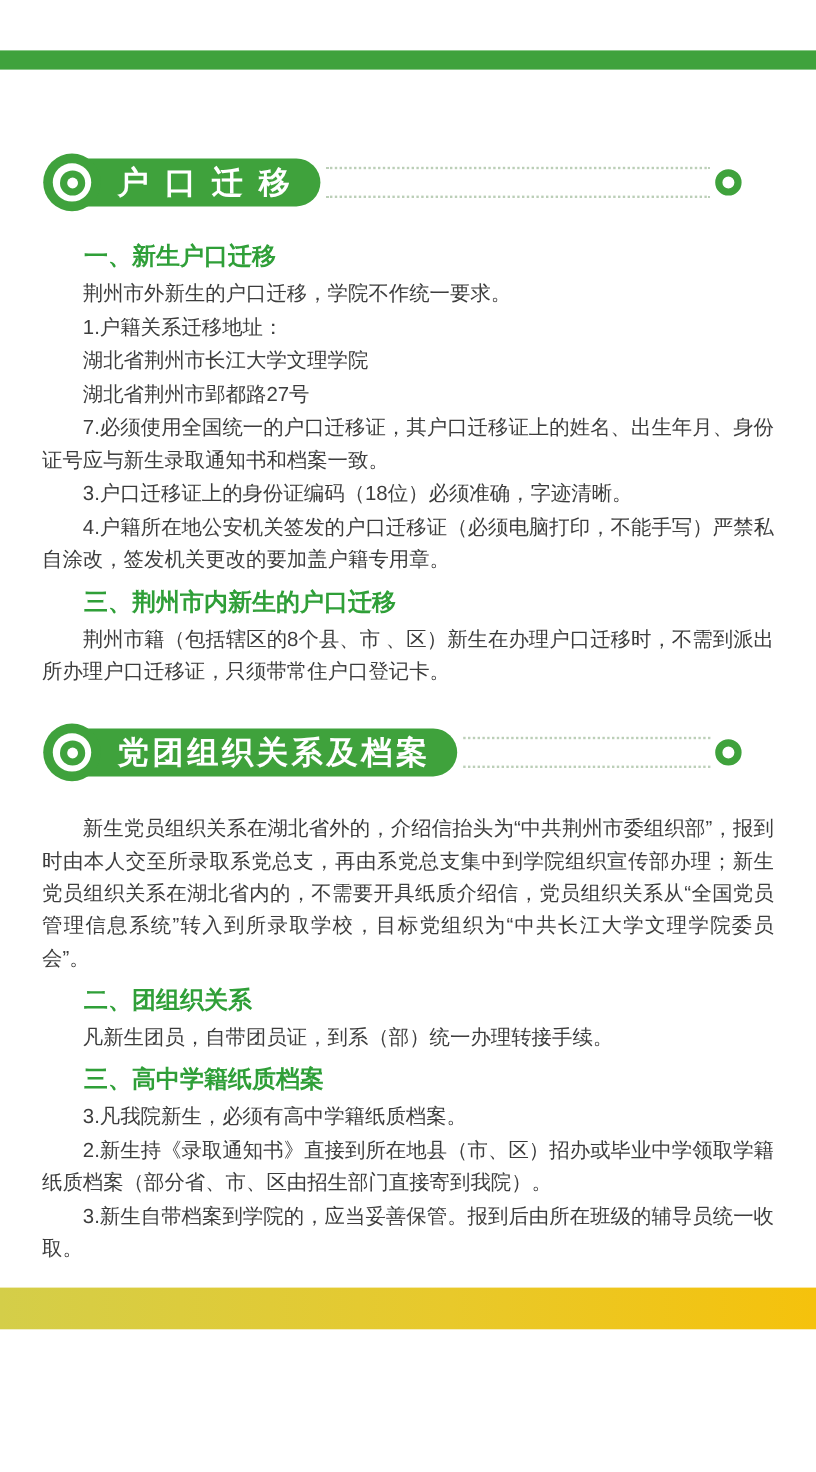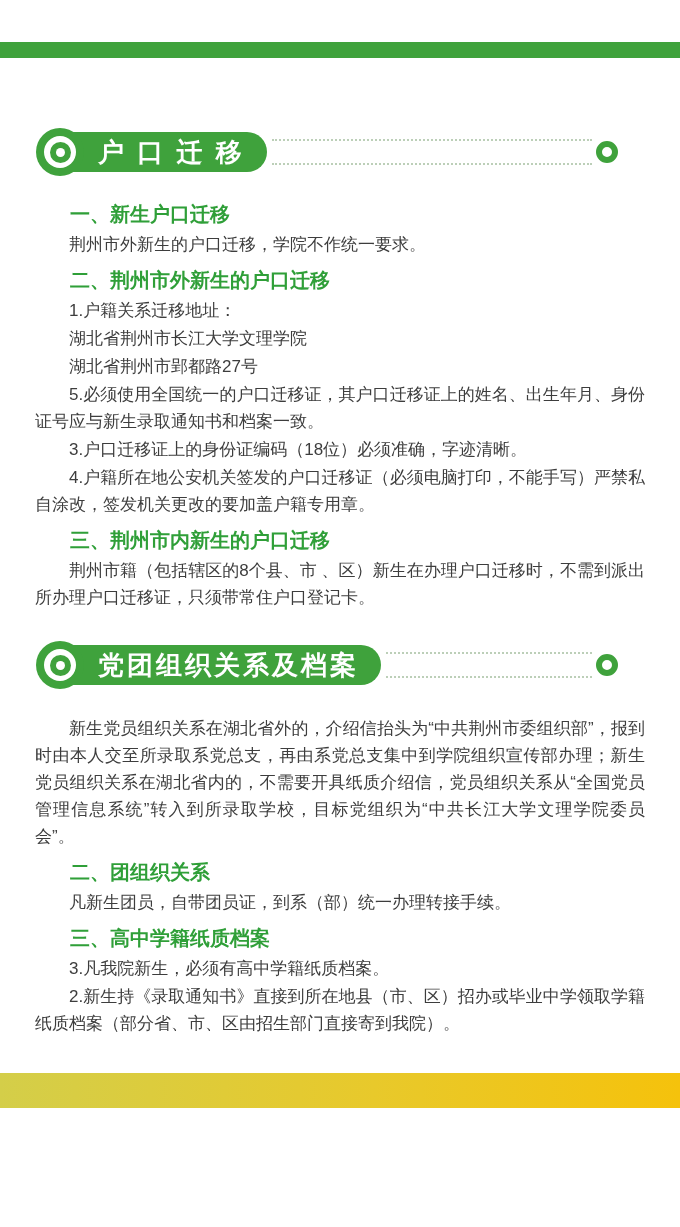--- a/index.html
+++ b/index.html
@@ -55,25 +55,24 @@
             </div>
           </div>
         </div>
         <div class="pill"><span>户 口 迁 移</span></div>
         <div class="dots"></div>
         <div class="end-ring"></div>
       </div>
       <div class="section-body">
         <h3>一、新生户口迁移</h3>
         <p>荆州市外新生的户口迁移，学院不作统一要求。</p>
-        <h3>二、荆州市外新生的户口迁移</h3>
         <p>1.户籍关系迁移地址：</p>
         <p>湖北省荆州市长江大学文理学院</p>
         <p>湖北省荆州市郢都路27号</p>
-        <p>5.必须使用全国统一的户口迁移证，其户口迁移证上的姓名、出生年月、身份证号应与新生录取通知书和档案一致。</p>
+        <p>7.必须使用全国统一的户口迁移证，其户口迁移证上的姓名、出生年月、身份证号应与新生录取通知书和档案一致。</p>
         <p>3.户口迁移证上的身份证编码（18位）必须准确，字迹清晰。</p>
         <p>4.户籍所在地公安机关签发的户口迁移证（必须电脑打印，不能手写）严禁私自涂改，签发机关更改的要加盖户籍专用章。</p>
         <h3>三、荆州市内新生的户口迁移</h3>
         <p>荆州市籍（包括辖区的8个县、市 、区）新生在办理户口迁移时，不需到派出所办理户口迁移证，只须带常住户口登记卡。</p>
       </div>
       <div class="banner">
         <div class="ring-outer">
           <div class="ring-w">
             <div class="ring-g">
               <div class="ring-c"></div>
@@ -84,16 +83,17 @@
         <div class="dots"></div>
         <div class="end-ring"></div>
       </div>
       <div class="section-body">
         <p>新生党员组织关系在湖北省外的，介绍信抬头为“中共荆州市委组织部”，报到时由本人交至所录取系党总支，再由系党总支集中到学院组织宣传部办理；新生党员组织关系在湖北省内的，不需要开具纸质介绍信，党员组织关系从“全国党员管理信息系统”转入到所录取学校，目标党组织为“中共长江大学文理学院委员会”。</p>
         <h3>二、团组织关系</h3>
         <p>凡新生团员，自带团员证，到系（部）统一办理转接手续。</p>
         <h3>三、高中学籍纸质档案</h3>
         <p>3.凡我院新生，必须有高中学籍纸质档案。</p>
         <p>2.新生持《录取通知书》直接到所在地县（市、区）招办或毕业中学领取学籍纸质档案（部分省、市、区由招生部门直接寄到我院）。</p>
+        <p>3.新生自带档案到学院的，应当妥善保管。报到后由所在班级的辅导员统一收取。</p>
       </div>
     </div>
   <div class="bottom-bar"></div>
 </div>
 
 </body></html>

